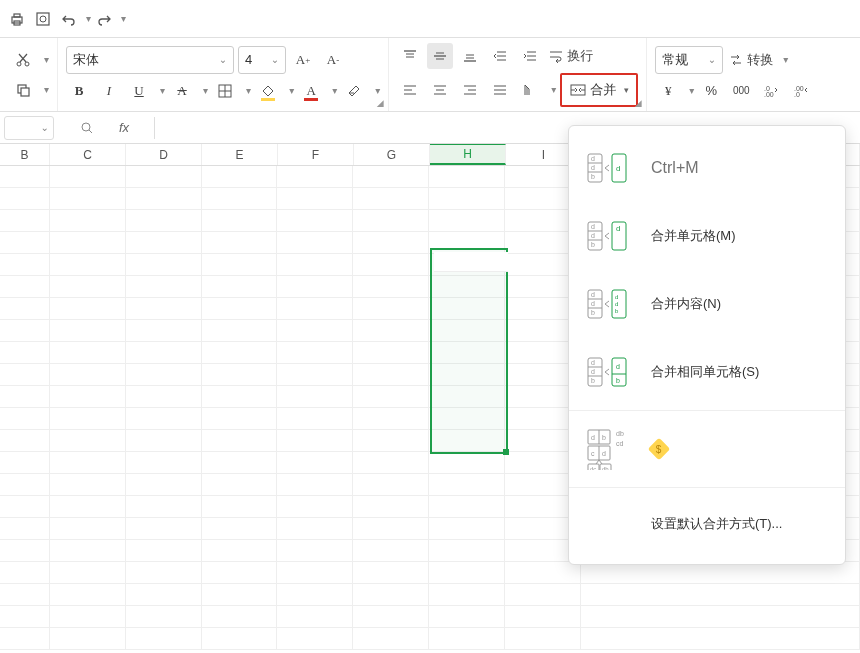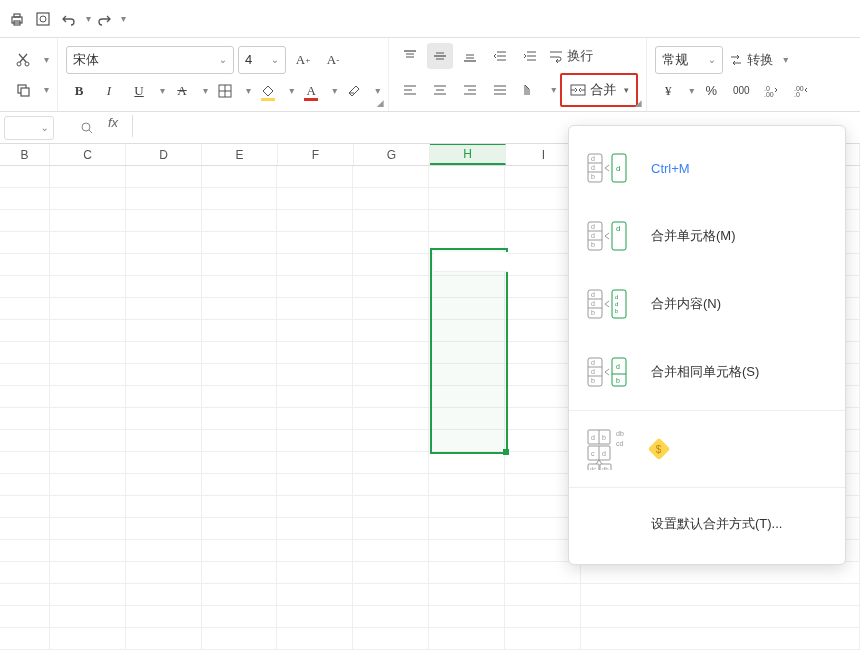--- a/index.html
+++ b/index.html
@@ -154,21 +154,22 @@
     height: 24px;
     border: 1px solid #ddd;
     border-radius: 3px;
     display: flex;
     align-items: center;
     justify-content: flex-end;
     padding: 0 4px;
   }
   .fx-zone {
     display: flex;
-    gap: 8px;
+    align-items: center;
+    gap: 19px;
     margin-left: 20px;
     flex: 1;
   }
   .fx-label { font-style: italic; color: #666; font-size: 13px; }
   .fx-sep {
     width: 1px;
     height: 22px;
     background: #ddd;
     margin: 0 6px;
   }
@@ -256,21 +257,21 @@
   }
   .dd-icon {
     width: 52px;
     height: 40px;
     display: flex;
     align-items: center;
     justify-content: center;
     flex-shrink: 0;
   }
   .dd-label { flex: 1; font-size: 13px; color: #333; }
-  .dd-shortcut { font-size: 13px; color: #3b82f6; }
+  .dd-shortcut { font-size: 16px; color: #737373; }
   .dd-sep {
     height: 1px;
     background: #eee;
     margin: 4px 0;
   }
   .dd-item.settings { padding: 12px 16px; }
   .vip-badge {
     width: 16px;
     height: 16px;
     background: #ffd54f;

